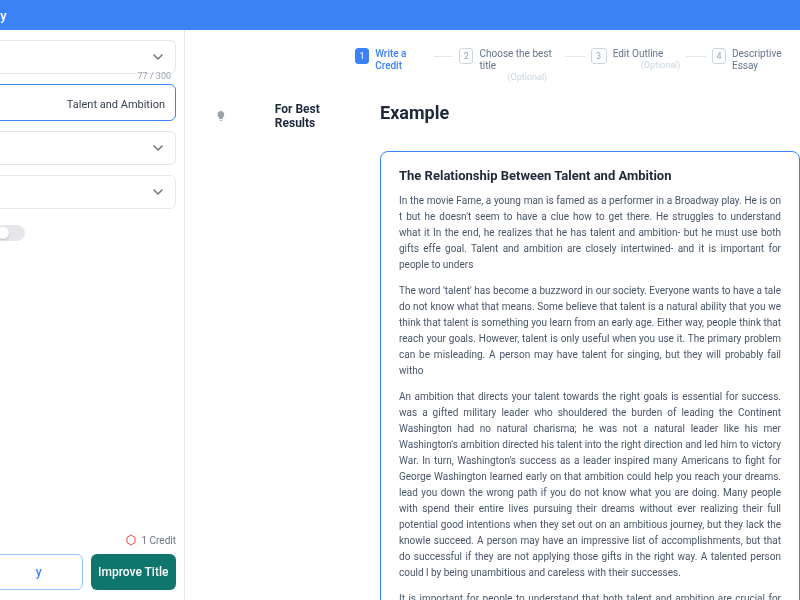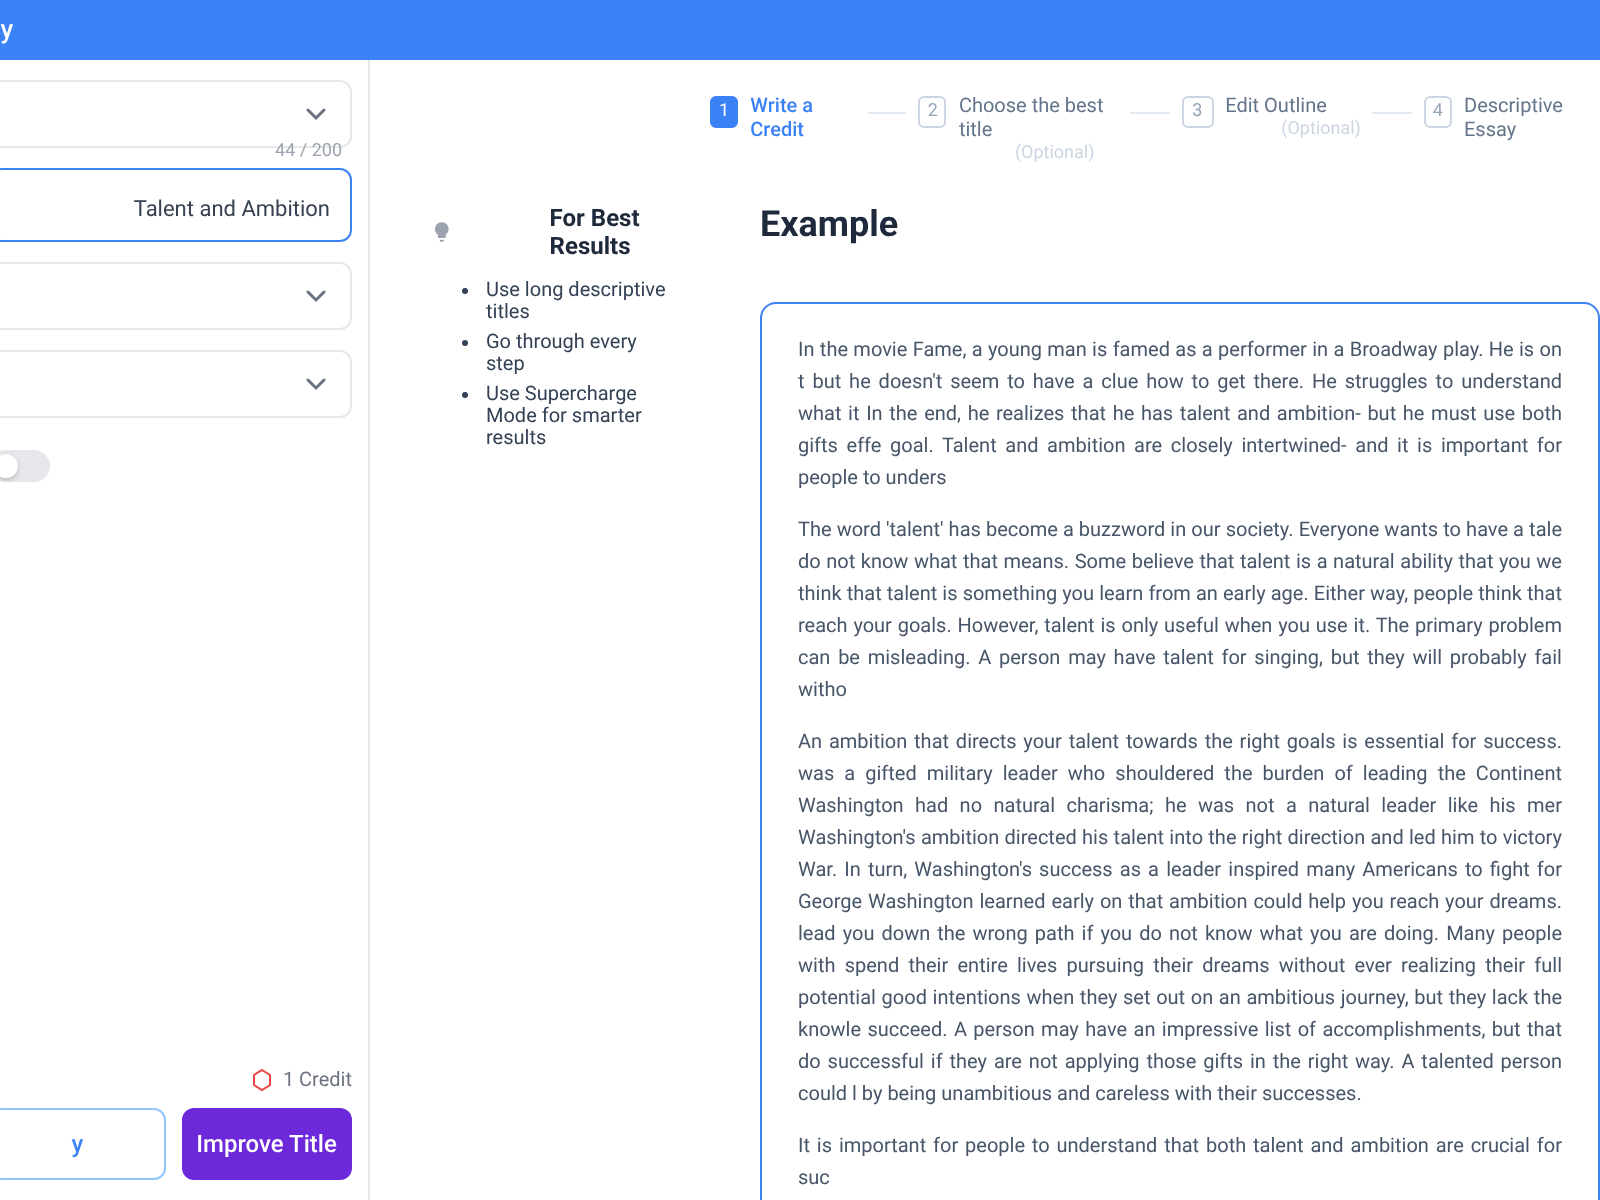--- a/index.html
+++ b/index.html
@@ -14,21 +14,21 @@
 .counter { position:absolute; top:-14px; right:4px; font-size:9px; color:#9ca3af; }
 .toggle-row { margin:6px 0 14px; }
 .toggle { width:30px; height:16px; background:#e5e7eb; border-radius:10px; position:relative; cursor:pointer; }
 .toggle::after { content:""; position:absolute; width:12px; height:12px; background:#fff; border-radius:50%; top:2px; left:2px; box-shadow:0 1px 2px rgba(0,0,0,.2); }
 .spacer { flex:1; }
 .credit { display:flex; align-items:center; justify-content:flex-end; gap:4px; font-size:10px; color:#6b7280; margin-bottom:8px; }
 .credit svg { width:12px; height:12px; }
 .btns { display:flex; gap:8px; }
 .btn { flex:1; height:36px; border-radius:6px; font-size:12px; font-weight:500; display:flex; align-items:center; justify-content:center; cursor:pointer; }
 .btn-outline { border:1px solid #93c5fd; color:#3b82f6; background:#fff; }
-.btn-primary { background:#6d28d9; color:#fff; border:none;text-align:right; }
+.btn-primary { background:#0f766e; color:#fff; border:none;text-align:right; }
 .main { position:absolute; left:185px; top:30px; right:0; bottom:0; padding:18px 0 0 30px; }
 .steps { display:flex; align-items:flex-start; gap:6px; margin-left:140px; margin-bottom:20px; }
 .step { display:flex; align-items:flex-start; gap:6px; }
 .step-num { width:16px; height:16px; border:1px solid #cbd5e1; border-radius:3px; display:flex; align-items:center; justify-content:center; font-size:9px; color:#94a3b8; }
 .step-num.active { background:#3b82f6; color:#fff; border-color:#3b82f6; }
 .step-txt { font-size:10px; color:#64748b; line-height:1.2; }
 .step-txt.active { color:#3b82f6; font-weight:500; }
 .step-opt { font-size:9px; color:#cbd5e1;padding-left:28px; }
 .step-line { width:22px; height:1px; background:#e2e8f0; margin-top:8px; }
 .cols { display:flex; gap:40px; }
@@ -51,21 +51,21 @@
   <span>ssay</span>
 </div>
 
 <div class="left-panel">
   <div class="dropdown">
     <svg class="chev" viewBox="0 0 10 10">
         <path d="M1 3l4 4 4-4" stroke="#6b7280" stroke-width="1.5" fill="none" stroke-linecap="round"></path>
       </svg>
   </div>
   <div class="input-box">
-    <div class="counter">44 / 200</div>
+    <div class="counter">77 / 300</div>
     <input value="Talent and Ambition" style="">
   </div>
   <div class="dropdown">
     <svg class="chev" viewBox="0 0 10 10">
         <path d="M1 3l4 4 4-4" stroke="#6b7280" stroke-width="1.5" fill="none" stroke-linecap="round"></path>
       </svg>
   </div>
   <div class="dropdown">
     <svg class="chev" viewBox="0 0 10 10">
         <path d="M1 3l4 4 4-4" stroke="#6b7280" stroke-width="1.5" fill="none" stroke-linecap="round"></path>
@@ -124,29 +124,25 @@
       </div>
     </div>
   <div class="cols">
     <div class="tips">
       <div class="tips-head">
         <svg class="bulb" viewBox="0 0 24 24">
             <path d="M12 2a7 7 0 00-4 12.7V17a1 1 0 001 1h6a1 1 0 001-1v-2.3A7 7 0 0012 2zm-2 18h4v1a1 1 0 01-1 1h-2a1 1 0 01-1-1v-1z" fill="#9ca3af"></path>
           </svg>
         <div class="tips-title">For Best Results</div>
       </div>
-      <ul id="tips-list">
-          <li>Use long descriptive titles</li>
-          <li>Go through every step</li>
-          <li>Use Supercharge Mode for smarter results</li>
-        </ul>
     </div>
     <div class="example">
       <div class="ex-title">Example</div>
       <div class="ex-box">
+        <div class="ex-heading">The Relationship Between Talent and Ambition</div>
         <div id="ex-paras">
             <p>In the movie Fame, a young man is famed as a performer in a Broadway play. He is on t but he doesn't seem to have a clue how to get there. He struggles to understand what it In the end, he realizes that he has talent and ambition- but he must use both gifts effe goal. Talent and ambition are closely intertwined- and it is important for people to unders</p>
             <p>The word 'talent' has become a buzzword in our society. Everyone wants to have a tale do not know what that means. Some believe that talent is a natural ability that you we think that talent is something you learn from an early age. Either way, people think that reach your goals. However, talent is only useful when you use it. The primary problem can be misleading. A person may have talent for singing, but they will probably fail witho</p>
             <p>An ambition that directs your talent towards the right goals is essential for success. was a gifted military leader who shouldered the burden of leading the Continent Washington had no natural charisma; he was not a natural leader like his mer Washington's ambition directed his talent into the right direction and led him to victory War. In turn, Washington's success as a leader inspired many Americans to fight for George Washington learned early on that ambition could help you reach your dreams. lead you down the wrong path if you do not know what you are doing. Many people with spend their entire lives pursuing their dreams without ever realizing their full potential good intentions when they set out on an ambitious journey, but they lack the knowle succeed. A person may have an impressive list of accomplishments, but that do successful if they are not applying those gifts in the right way. A talented person could l by being unambitious and careless with their successes.</p>
             <p>It is important for people to understand that both talent and ambition are crucial for suc</p>
           </div>
       </div>
     </div>
   </div>
 </div>

